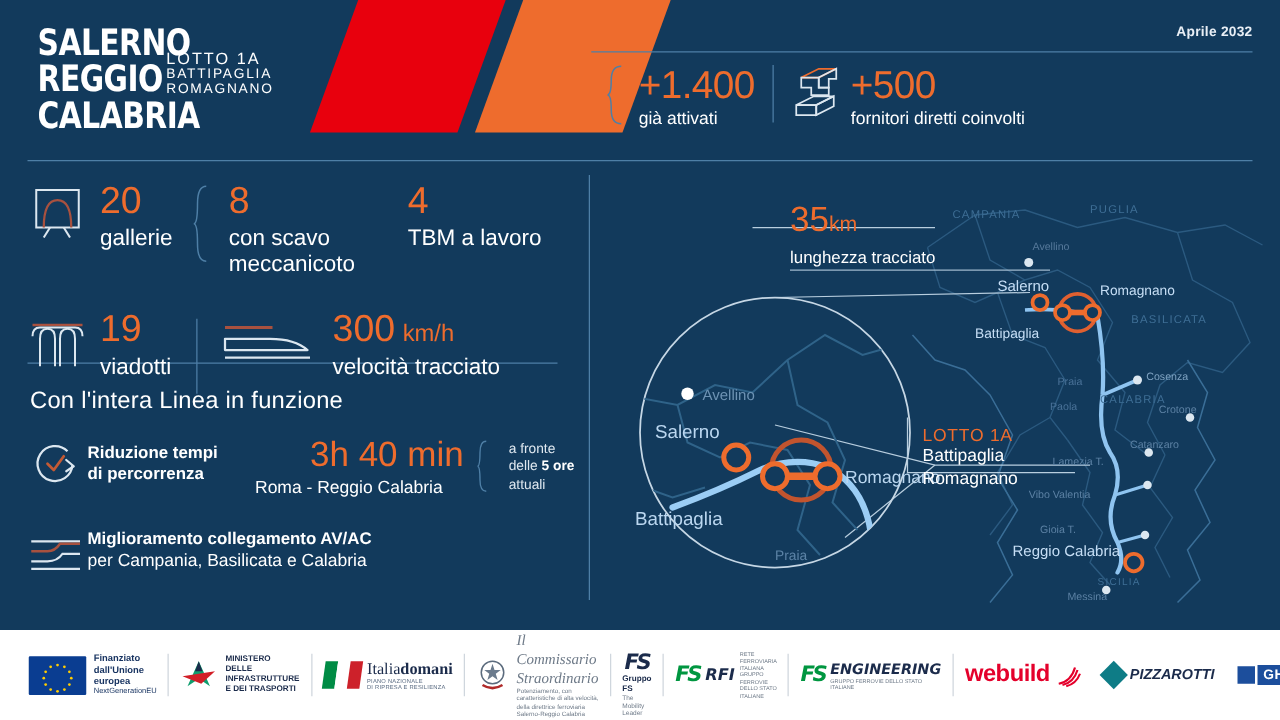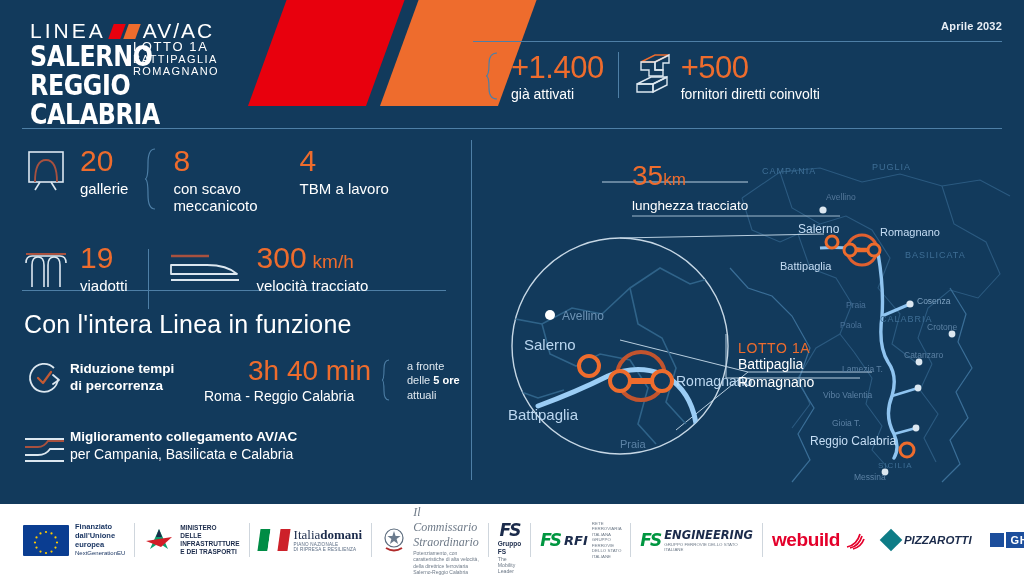--- a/index.html
+++ b/index.html
@@ -45,29 +45,29 @@
   
   .rule-h{position:absolute;left:22px;top:128px;width:980px;height:1px;background:#4E7FA6;}
   .rule-v{position:absolute;left:471px;top:140px;width:1px;height:340px;background:#4E7FA6;}
   .rule-h2{position:absolute;left:22px;top:290px;width:424px;height:1px;background:#4E7FA6;}
 
   
   .lstats{position:absolute;left:22px;top:146px;width:440px;}
   .srow{display:flex;align-items:flex-start;}
   .sitem{display:flex;align-items:flex-start;gap:10px;}
   .sitem .num{font-size:30px;color:#EE6C2D;line-height:1;font-weight:400;}
-  .sitem .cap{font-size:15px;color:#fff;margin-top:4px;line-height:1.15;}
+  .sitem .cap{font-size:18px;color:#fff;margin-top:4px;line-height:1.15;}
   .sitem .unit{font-size:19px;color:#EE6C2D;}
   .sdiv{width:1px;height:60px;background:#4E7FA6;margin:6px 20px 0 20px;flex:none;}
   .brace2{width:13px;height:62px;margin:2px 16px 0 16px;flex:none;}
 
   
   .benefici{position:absolute;left:24px;top:308px;width:440px;}
   .benefici h2{margin:0;font-size:23px;font-weight:400;color:#fff;letter-spacing:.2px;}
-  .benefici h3{margin:2px 0 0 0;font-size:25px;font-weight:400;color:#fff;letter-spacing:.2px;}
+  .benefici h3{margin:2px 0 0 0;font-size:19px;font-weight:400;color:#fff;letter-spacing:.2px;}
   .brow{display:flex;align-items:flex-start;margin-top:18px;}
   .brow .bico{width:46px;flex:none;margin-top:2px;}
   .brow .btitle{font-size:13.5px;font-weight:bold;line-height:1.25;width:128px;flex:none;margin-top:4px;}
   .brow .bval{margin-left:6px;}
   .brow .bval .big{font-size:28px;color:#EE6C2D;line-height:1;margin-left:44px;}
   .brow .bval .sub{font-size:14px;color:#fff;margin-top:3px;}
   .brow .bnote{font-size:11px;line-height:1.3;color:#dfe8f0;margin-left:16px;margin-top:2px;}
   .brow .bnote b{color:#fff;}
   .brow2 .btitle2{font-size:13.5px;font-weight:bold;}
   .brow2 .bsub2{font-size:14px;font-weight:400;margin-top:2px;}
@@ -124,28 +124,20 @@
 <body>
 
 <div class="root">
 
   <div class="stripes">
     <div class="stripe red"></div>
     <div class="stripe orange"></div>
   </div>
 
   <div class="brand">
-    <div class="linea-row">
-      <span class="linea">LINEA</span>
-      <span class="slash">
-          <i class="r"></i>
-          <i class="o"></i>
-        </span>
-      <span class="aviac">AV/AC</span>
-    </div>
     <div class="big">SALERNO</div>
     <div class="big">REGGIO CALABRIA</div>
   </div>
   <div class="lotto-block">
     <div>LOTTO 1A</div>
     <div class="sm">BATTIPAGLIA</div>
     <div class="sm">ROMAGNANO</div>
   </div>
 
   <div class="date">Aprile 2032</div>

